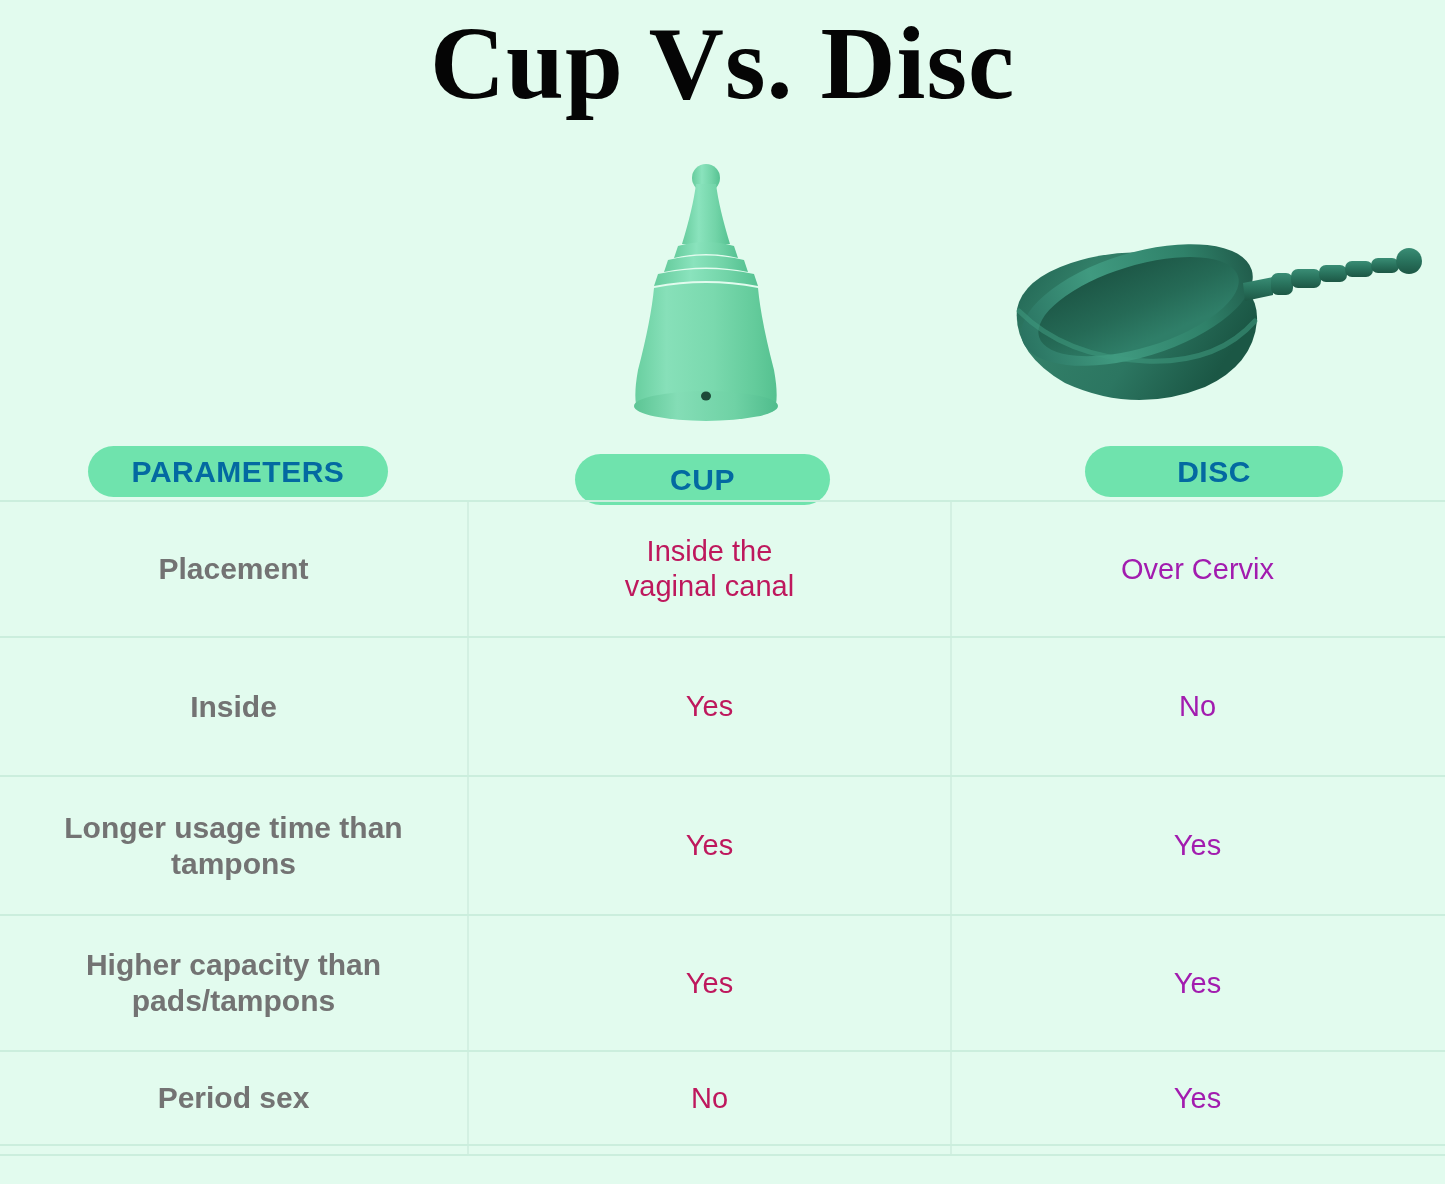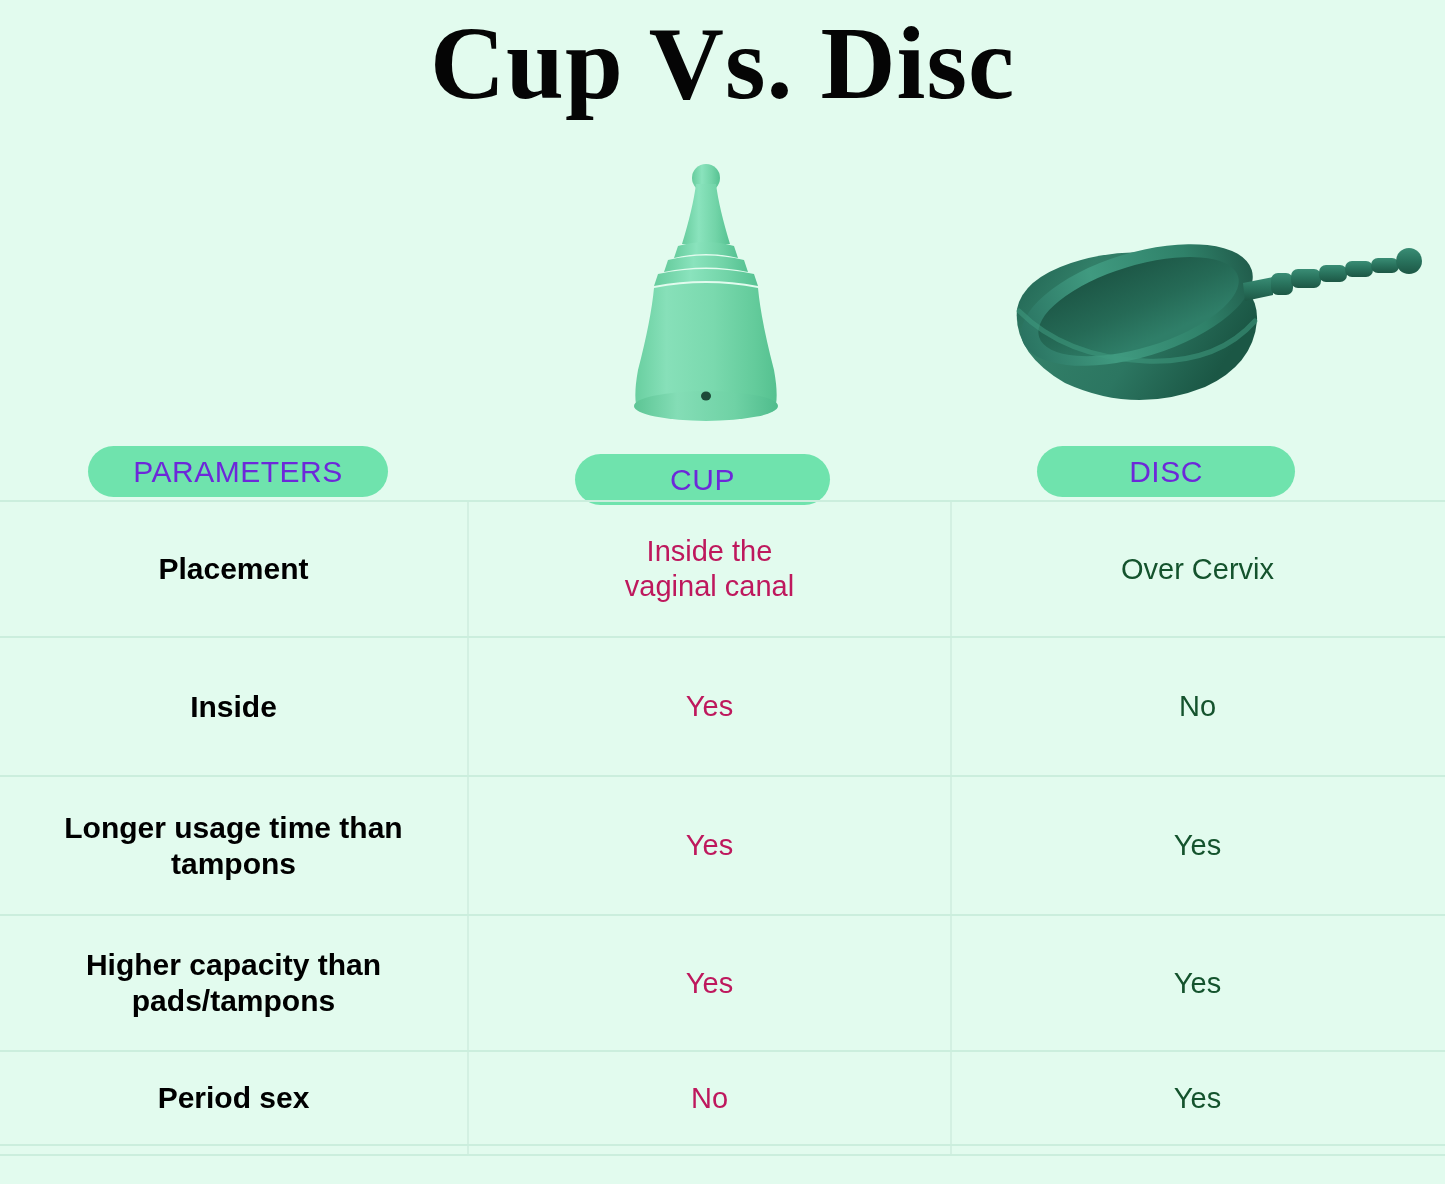--- a/index.html
+++ b/index.html
@@ -66,29 +66,29 @@
   }
 
   .pill {
     position: absolute;
     height: 51px;
     border-radius: 26px;
     background: #6fe3ad;
     display: flex;
     align-items: center;
     justify-content: center;
-    color: #6d28d9;
+    color: #0369a1;
     font-size: 30px;
     letter-spacing: 0.5px;
-    font-weight: 400;
+    font-weight: 700;
   }
 
   .pill-parameters { left: 88px;   width: 300px; }
   .pill-cup        { left: 575px;  width: 255px; margin-top: 8px; }
-  .pill-disc       { left: 1037px; width: 258px; }
+  .pill-disc       { left: 1085px; width: 258px; }
 
   
   .table {
     position: absolute;
     top: 500px;
     left: 0;
     width: 1445px;
     border-top: 2px solid #cbeedd;
   }
 
@@ -111,37 +111,37 @@
     justify-content: center;
     text-align: center;
     padding: 4px 14px;
     line-height: 1.2;
   }
 
   .cell-param {
     width: 469px;
     font-size: 30px;
     font-weight: bold;
-    color: #000000;
+    color: #737373;
     border-right: 2px solid #d3f0e2;
   }
 
   .cell-cup {
     width: 483px;
     font-size: 29px;
     font-weight: 400;
     color: #be185d;
     border-right: 2px solid #d3f0e2;
   }
 
   .cell-disc {
     width: 491px;
     font-size: 29px;
     font-weight: 400;
-    color: #14532d;
+    color: #a21caf;
   }
 </style>
 </head>
 <body>
 
 <div class="title">Cup Vs. Disc</div>
 
 <div class="illustrations">
 
   <div class="cup-art">

